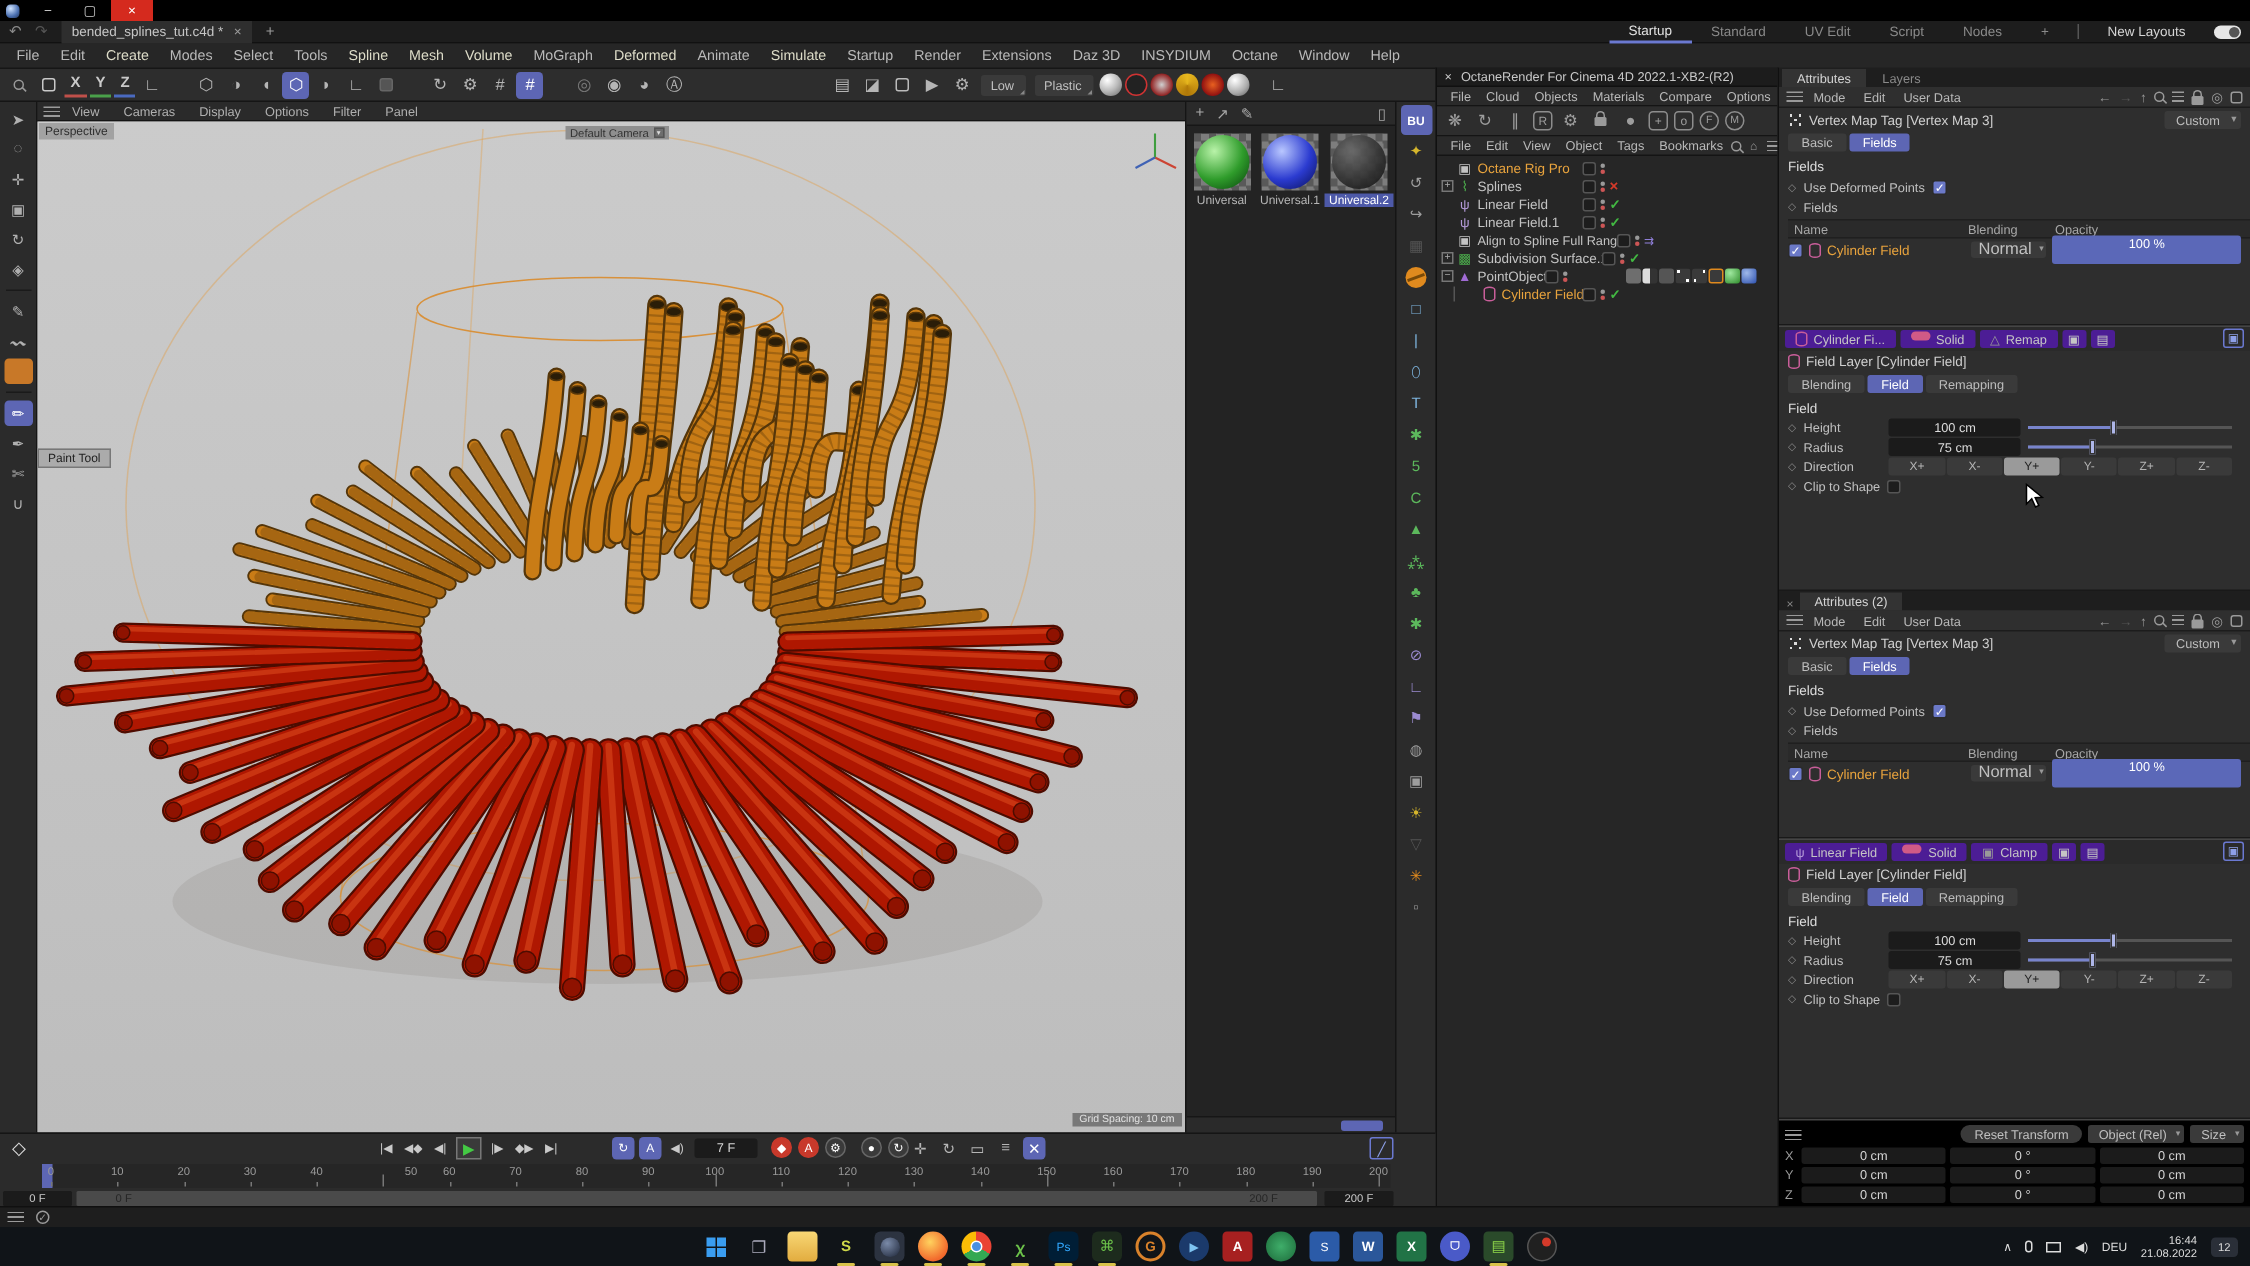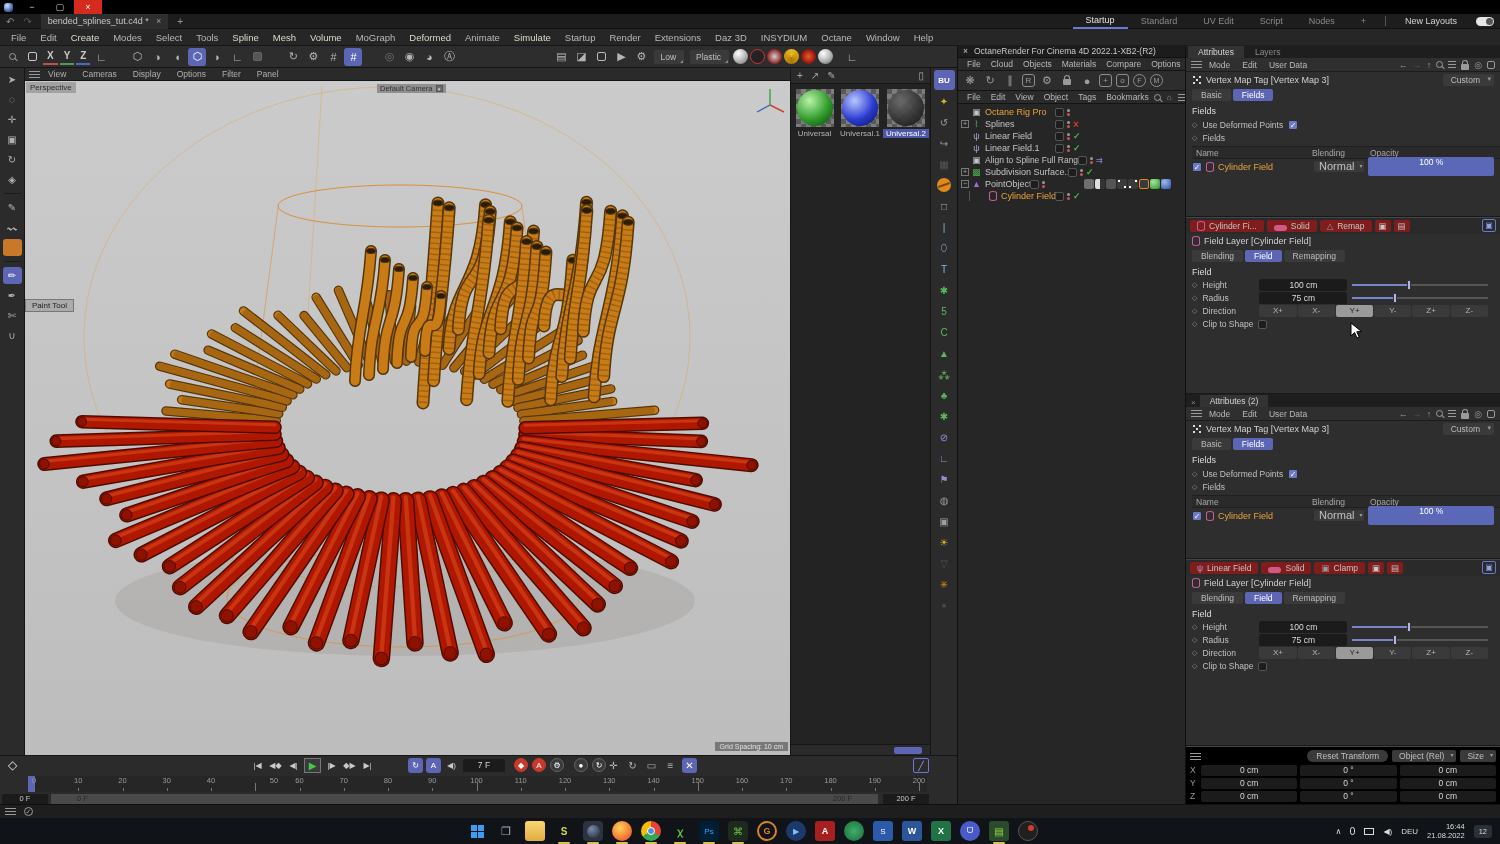--- a/index.html
+++ b/index.html
@@ -147,21 +147,21 @@
   .fcol-name { width:120px; padding-left:4px; } .fcol-blend { width:58px; } .fcol-op { flex:1; }
   .opbar { background:#5b68b8; border-radius:2px; color:#fff; text-align:center; font-size:8.5px; height:19px; line-height:11px; margin-right:6px; }
   .blenddrop { background:#3a3a3a; border-radius:2px; font-size:11px; color:#c0c0c0; padding:0 10px 0 5px; height:11px; line-height:11px; position:relative; }
   .blenddrop::after { content:"▾"; position:absolute; right:2px; top:0; font-size:6px; color:#999; }
   .cylic { width:8px; height:10px; border:1px solid #c95e9a; border-radius:50%/22%; display:inline-block; }
   .vmapic { width:10px; height:10px; display:inline-block;
     background:radial-gradient(circle 1px at 2px 2px,#ddd 99%,transparent), radial-gradient(circle 1px at 8px 2px,#ddd 99%,transparent),
                radial-gradient(circle 1px at 5px 5px,#ddd 99%,transparent),
                radial-gradient(circle 1px at 2px 8px,#ddd 99%,transparent), radial-gradient(circle 1px at 8px 8px,#ddd 99%,transparent); }
   .crumbrow { height:17px; background:#2a2a2a; border-top:1px solid #454545; display:flex; align-items:center; gap:3px; padding:0 4px; }
-  .crumb { background:#7f1d1d; border-radius:2px; display:flex; align-items:flex-end; gap:4px; padding:1px 7px; font-size:8.5px; color:#c5c5c5; }
+  .crumb { background:#4c1d95; border-radius:2px; display:flex; align-items:flex-start; gap:4px; padding:1px 7px; font-size:8.5px; color:#c5c5c5; }
   .pill { width:13px; height:6px; border-radius:3px; background:#d05a86; display:inline-block; }
   .bluebox { margin-left:auto; width:14px; height:13px; border:1px solid #6b79d1; border-radius:2px; color:#8ea0e8; font-size:8px; display:flex; align-items:center; justify-content:center; }
   .valfield { background:#1b1b1b; border-radius:2px; color:#dcdcdc; text-align:center; font-size:8.5px; width:88px; height:12px; line-height:12px; }
   .slider { flex:1; height:12px; position:relative; margin-right:6px; }
   .slider .track { position:absolute; top:5px; left:0; right:0; height:2px; background:#555; }
   .slider .fill { position:absolute; top:5px; left:0; height:2px; background:#7884cc; }
   .slider .handle { position:absolute; top:1px; width:4px; height:10px; background:#aeb6e8; border:1px solid #333; }
   .dirbtns { display:flex; flex:1; gap:1px; margin-right:6px; }
   .dirbtn { flex:1; background:#3a3a3a; text-align:center; font-size:8px; color:#b5b5b5; height:12px; line-height:12px; border-radius:2px; }
   .dirbtn.on { background:#9a9a9a; color:#1c1c1c; }

